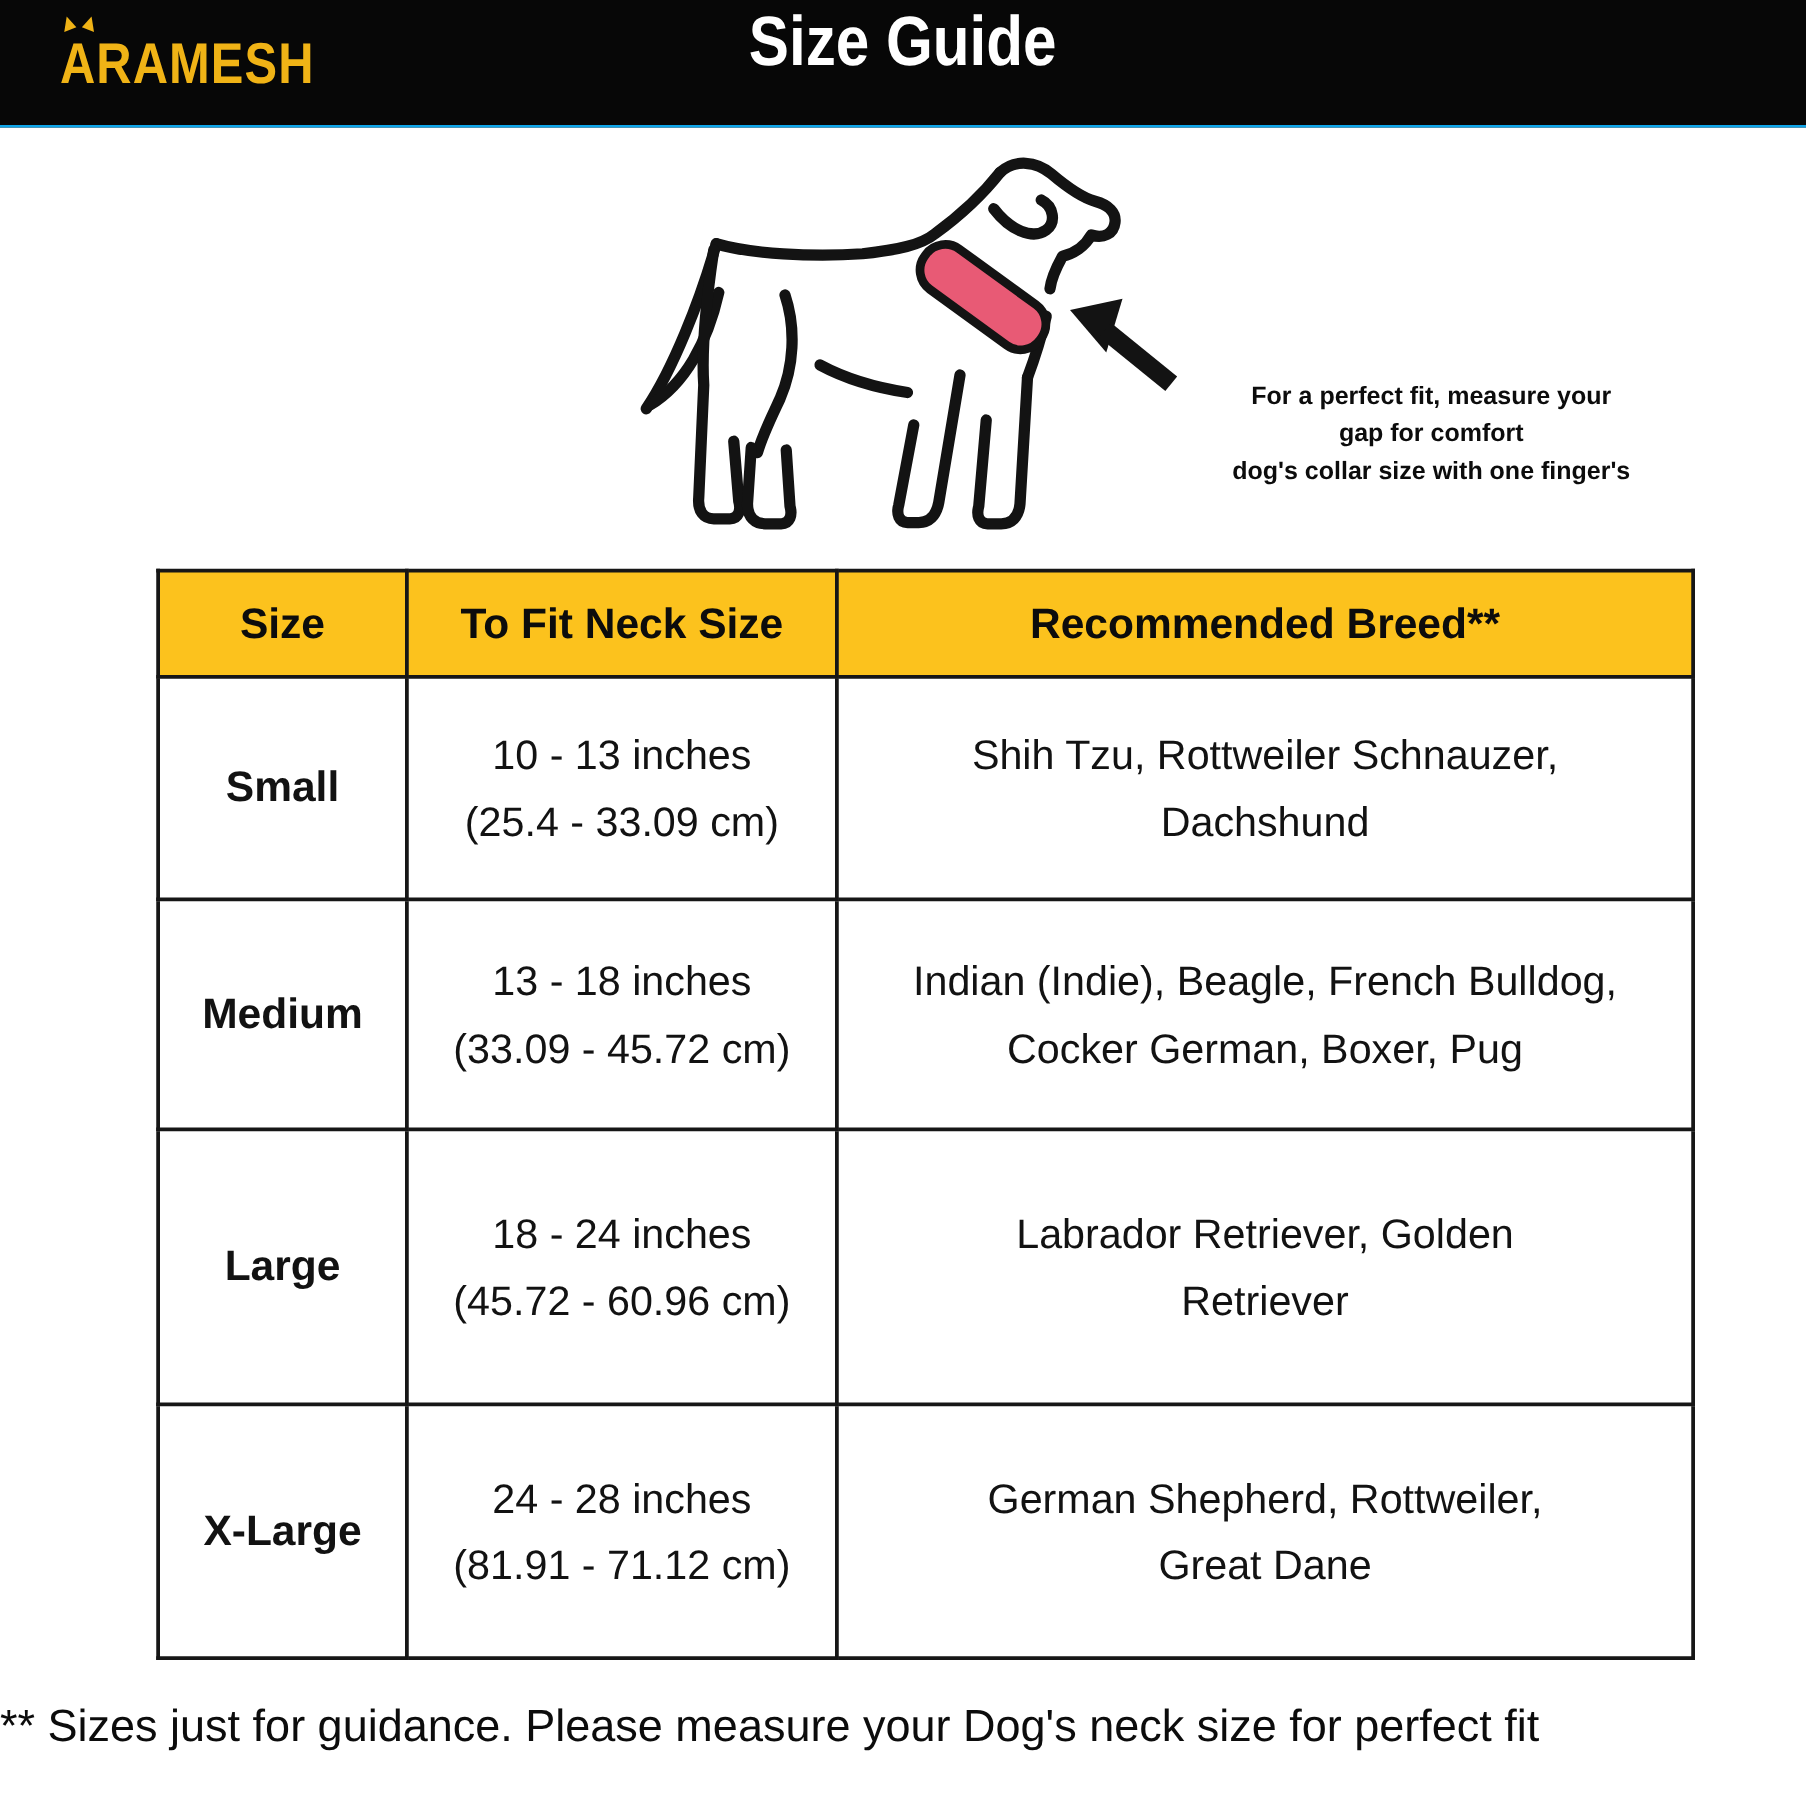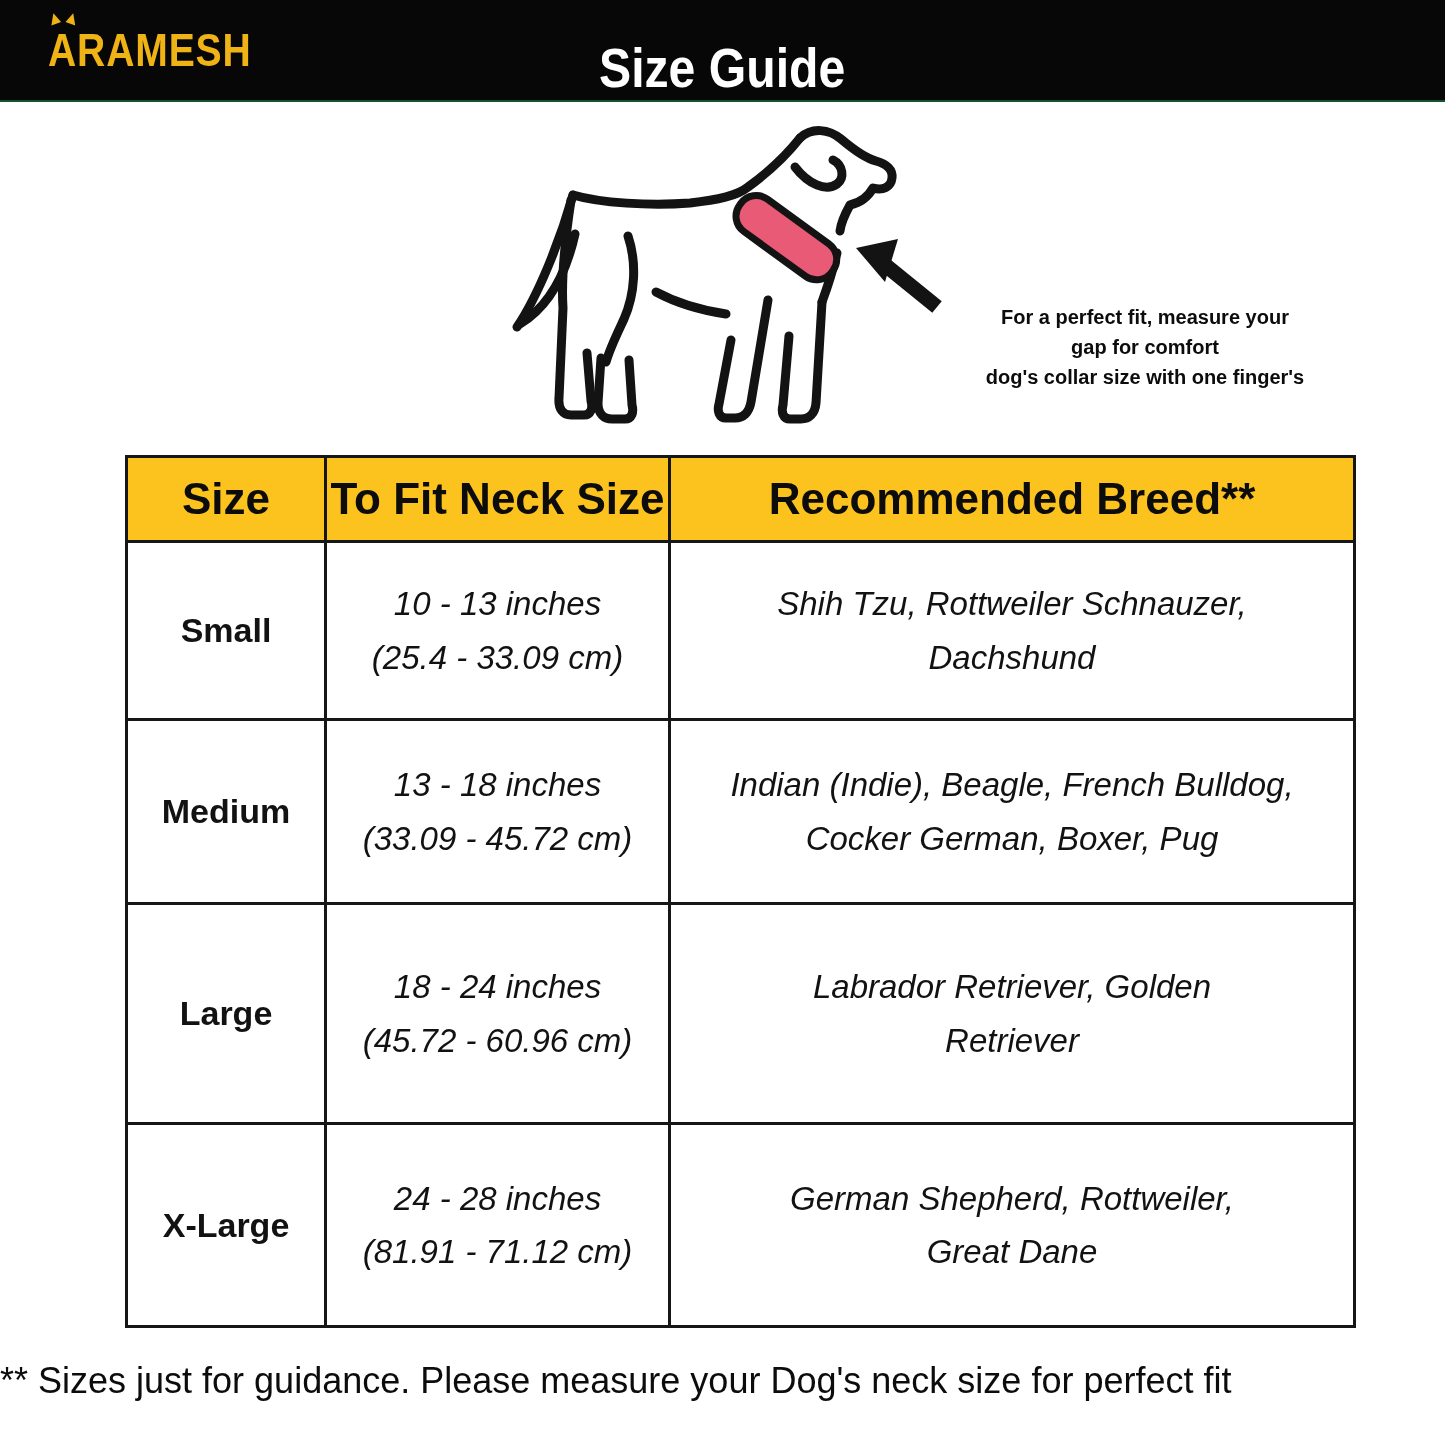--- a/index.html
+++ b/index.html
@@ -4,22 +4,22 @@
 <style>
   * { margin:0; padding:0; box-sizing:border-box; }
   html,body { background:#ffffff; }
   .page {
     position:relative; width:1445px; height:1445px; background:#ffffff;
     overflow:hidden; font-family:"Liberation Sans","DejaVu Sans",sans-serif; color:#121212;
   }
   
   .topbar {
     position:absolute; top:0; left:0; width:1445px; height:102px;
-    background:#070707; border-bottom:2px solid #14532d;
-    display:flex; align-items:flex-end; justify-content:center;
+    background:#070707; border-bottom:2px solid #0ea5e9;
+    display:flex; align-items:flex-start; justify-content:center;
   }
   .brand {
     position:absolute; left:48px; top:50%; transform:translateY(-50%) scaleX(0.85);
     transform-origin:left center; display:inline-block;
   }
   .brand-text {
     font-size:46px; font-weight:900; letter-spacing:1px; color:#F0B316;
   }
   .ear {
     position:absolute; top:-10px; width:0; height:0;
@@ -42,28 +42,28 @@
   .annotation span { display:block; }
   
   .size-table {
     position:absolute; top:455px; left:125px; width:1228px;
     border-collapse:collapse; table-layout:fixed; text-align:center;
   }
   .size-table th, .size-table td {
     border:3px solid #161616; vertical-align:middle; text-align:center;
   }
   .size-table thead tr { height:85px; background:#FCC21D; }
-  .size-table th { font-size:44px; font-weight:800; color:#0c0c0c; letter-spacing:0; }
+  .size-table th { font-size:34px; font-weight:800; color:#0c0c0c; letter-spacing:0; }
   .size-table tbody tr:nth-child(1) { height:178px; }
   .size-table tbody tr:nth-child(2) { height:184px;padding-left:19px; }
   .size-table tbody tr:nth-child(3) { height:220px; }
   .size-table tbody tr:nth-child(4) { height:203px; }
   td.size-cell { font-size:34px; font-weight:800; }
   td.neck-cell, td.breed-cell { font-size:33px; font-weight:400; line-height:1.62; }
-  td.neck-cell span, td.breed-cell span { display:block;font-style:italic; }
+  td.neck-cell span, td.breed-cell span { display:block; }
   
   .footnote {
     position:absolute; top:1360px; left:0; width:1445px;
     font-size:36px; font-weight:400; color:#0c0c0c;
   }
 </style>
 </head>
 <body>
 
 <div class="page">

